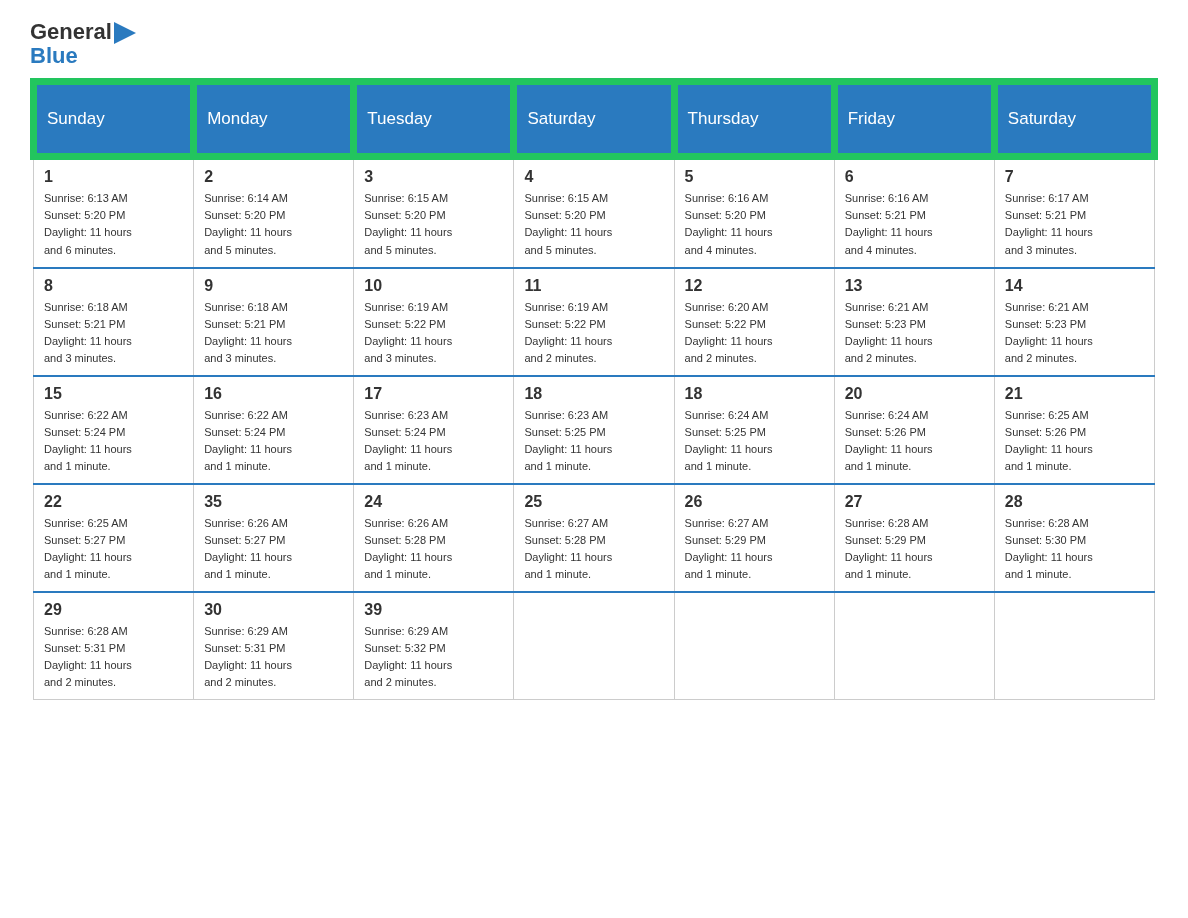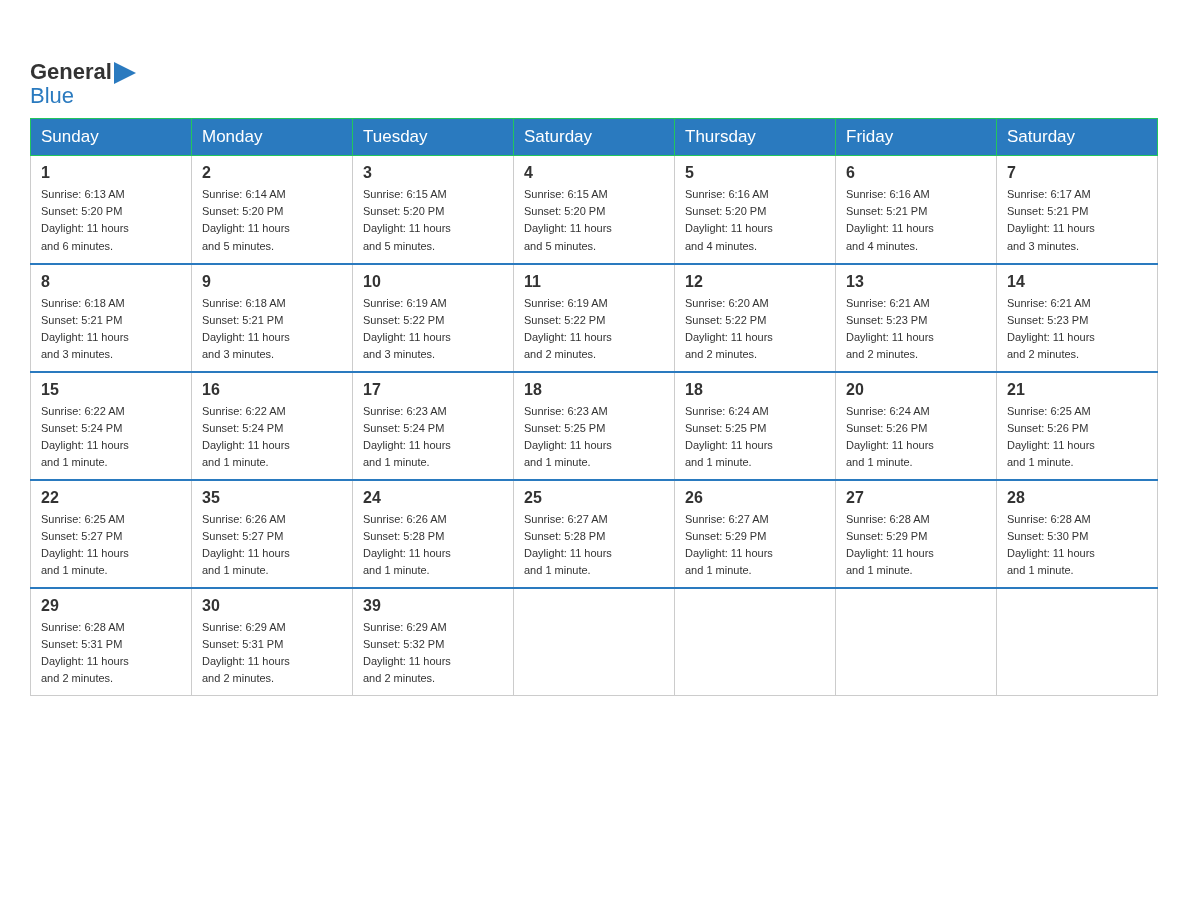--- a/index.html
+++ b/index.html
@@ -13,21 +13,20 @@
     .header {
       display: flex;
       align-items: flex-start;
       justify-content: space-between;
       margin-bottom: 10px;
     }
     .logo {
       display: flex;
       align-items: center;
       gap: 6px;
-      margin-top: 40px;
     }
     .title-block {
       text-align: right;
     }
     .month-year {
       font-size: 52px;
       font-weight: normal;
       color: #222;
       line-height: 1;
     }
@@ -39,23 +38,23 @@
     .calendar {
       width: 100%;
       border-collapse: collapse;
       margin-top: 10px;
     }
     .calendar th {
       background: #2a7abf;
       color: #fff;
       font-size: 17px;
       font-weight: normal;
-      padding: 8px 10px;
+      padding: 24px 10px;
       text-align: left;
-      border: 1px solid #22c55e;
+      border: 7px solid #22c55e;
     }
     .calendar td {
       vertical-align: top;
       padding: 8px 10px;
       border: 1px solid #ccc;
       width: calc(100% / 7);
       font-size: 13px;
       color: #333;
       background: #fff;
     }
@@ -79,21 +78,21 @@
   </style>
 </head>
 <body>
 
 <div class="header">
   <div class="logo">
     <div style="font-size:22px; line-height:1.1;">
       <span style="color:#333; font-weight:bold; font-family:Arial;">General</span><svg width="22" height="22" viewBox="0 0 22 22" style="display:inline-block; vertical-align:middle; margin-left:2px;">
           <polygon points="0,0 22,11 0,22" fill="#2a7abf"></polygon>
         </svg><br>
-      <span style="color:#2a7abf; font-weight:normal; font-family:Arial;">Blue</span>
+      <span style="color:#2a7abf; font-weight:bold; font-family:Arial;">Blue</span>
     </div>
   </div>
   <div class="title-block">
     <div class="month-year"></div>
     <div class="location"></div>
   </div>
 </div>
 
 <table class="calendar">
   <thead>

